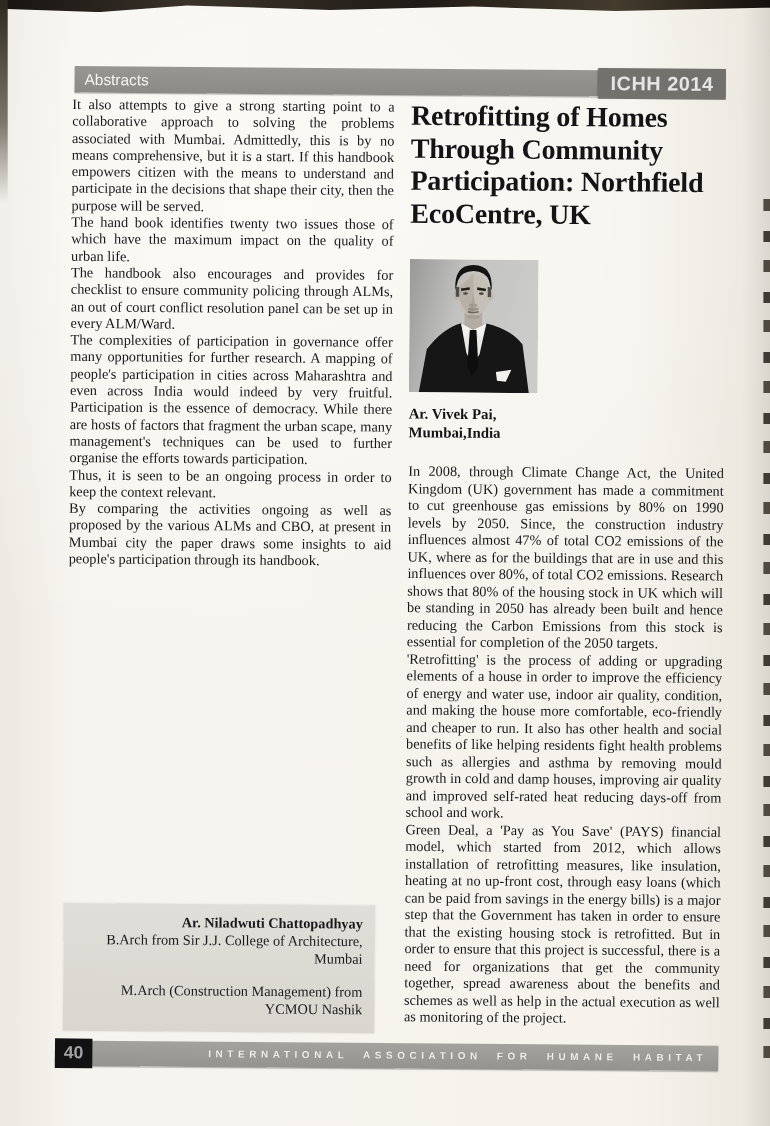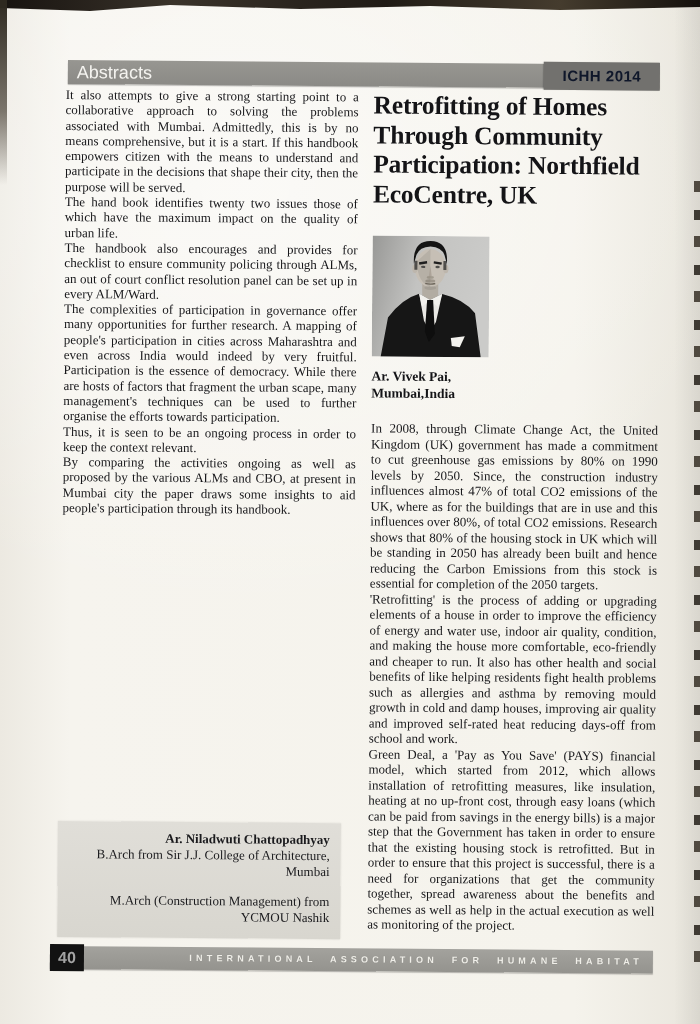--- a/index.html
+++ b/index.html
@@ -39,26 +39,26 @@
   
   .tilt{position:absolute;inset:0;transform:rotate(0.45deg);transform-origin:60px 60px;}
   
   .header-bar{
     position:absolute;left:68px;top:60px;width:592px;height:24px;
     background:linear-gradient(to bottom,#979691,#8b8a86);
     box-shadow:0 1px 1px rgba(0,0,0,0.25);
   }
   .header-title{
     position:absolute;left:9px;top:0;line-height:24px;
-    font-family:"Liberation Sans",sans-serif;font-size:18px;color:#f5f4f0;
+    font-family:"Liberation Sans",sans-serif;font-size:14px;color:#f5f4f0;
   }
   .conference-badge{
     position:absolute;right:0;top:-2px;height:28px;width:116px;
-    background:#72716e;color:#0f172a;text-align:center;line-height:28px;
-    font-family:"Liberation Sans",sans-serif;font-weight:bold;font-size:15px;
+    background:#72716e;color:#e5e5e5;text-align:center;line-height:28px;
+    font-family:"Liberation Sans",sans-serif;font-weight:bold;font-size:18px;
     letter-spacing:.5px;box-shadow:-1px 0 1px rgba(0,0,0,0.2);margin-left:16px;
   }
   
   .col-left{
     position:absolute;left:66px;top:87px;width:293px;
     font-size:13px;line-height:15.3px;text-align:justify;color:#17171a;
   }
   .col-left p{margin:0;}
   .col-right{position:absolute;left:374px;top:88px;width:287px;color:#141417;}
   .paper-title{

